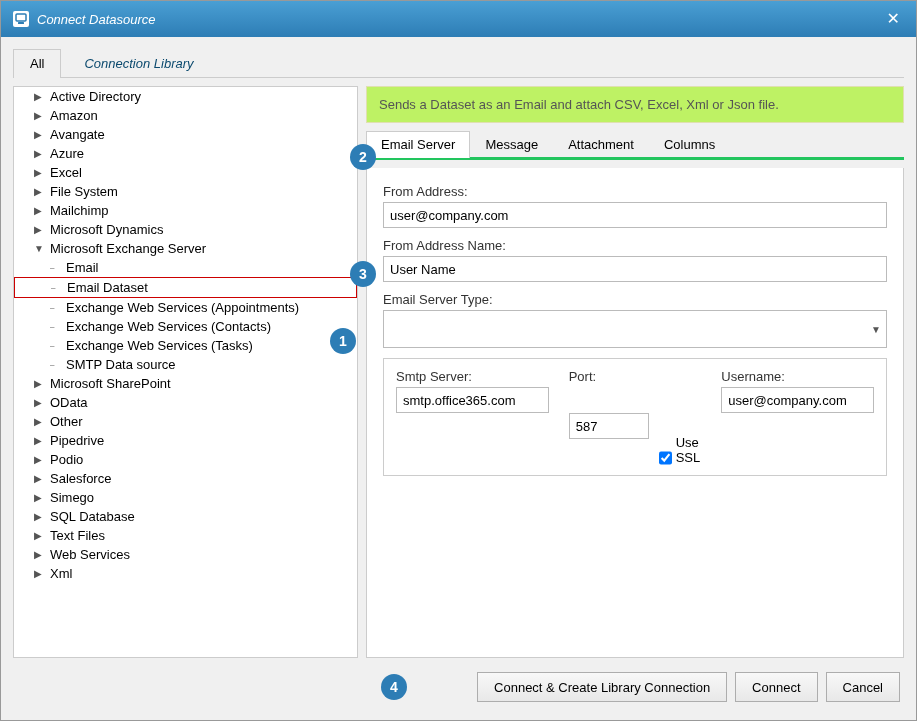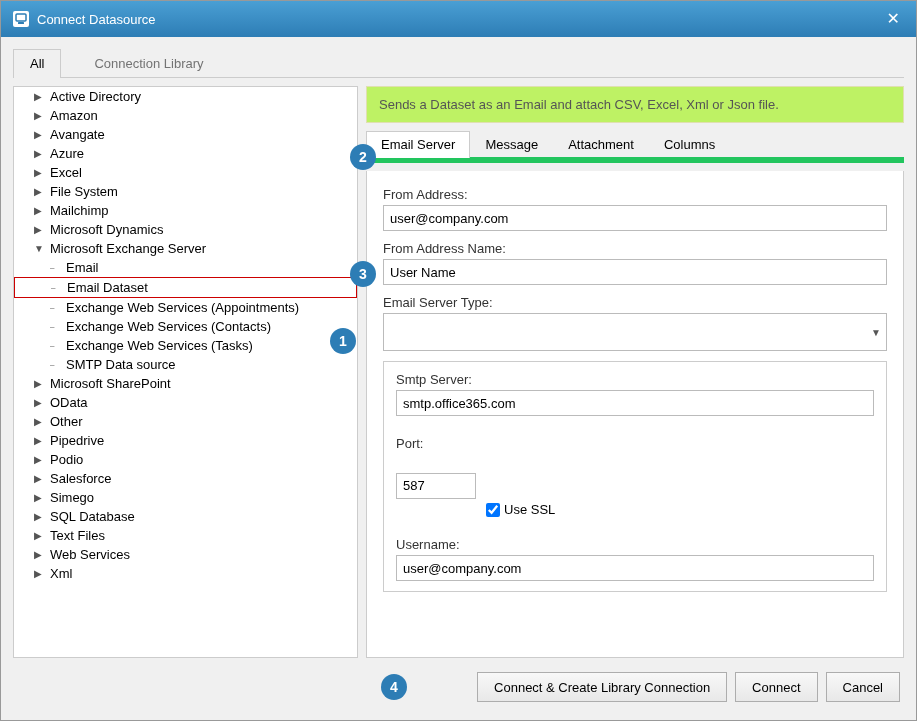--- a/index.html
+++ b/index.html
@@ -1,62 +1,62 @@
 <!DOCTYPE html>
 <html><head>
   <meta charset="utf-8">
   <style>
     * { box-sizing: border-box; margin: 0; padding: 0; }
     body { font-family: 'Segoe UI', Tahoma, Geneva, Verdana, sans-serif; font-size: 13px; background: #f0f0f0; }
 
     .window { width: 917px; height: 721px; background: #f0f0f0; border: 1px solid #999; display: flex; flex-direction: column; }
 
     .title-bar { background: linear-gradient(to bottom, #4a9fd4, #2d7db5); color: white; padding: 8px 12px; display: flex; align-items: center; justify-content: space-between; height: 36px; }
-    .title-bar-left { display: flex; align-items: center; gap: 8px; }
+    .title-bar-left { display: flex; align-items: center; gap: 8px; font-style: italic; }
     .title-bar-icon { width: 16px; height: 16px; background: #fff; border-radius: 2px; display: flex; align-items: center; justify-content: center; font-size: 10px; color: #2d7db5; font-weight: bold; }
     .title-bar-text { font-size: 13px; font-weight: normal; }
     .title-bar-close { color: white; background: none; border: none; cursor: pointer; font-size: 16px; padding: 0 4px; line-height: 1; }
 
     .content { flex: 1; display: flex; flex-direction: column; padding: 12px; gap: 8px; }
 
-    .tabs-row { display: flex; gap: 16px; border-bottom: 1px solid #ccc; }
+    .tabs-row { display: flex; gap: 6px; border-bottom: 1px solid #ccc; }
     .tab { padding: 6px 16px; cursor: pointer; border: 1px solid transparent; border-bottom: none; font-size: 13px; background: none; }
     .tab.active { background: #f0f0f0; border-color: #ccc; border-bottom-color: #f0f0f0; margin-bottom: -1px; }
-    .tab.inactive { color: #737373; }
+    .tab.inactive { color: #0c4a6e; font-style: italic; }
 
     .main-area { flex: 1; display: flex; gap: 8px; }
 
     
     .left-panel { width: 345px; border: 1px solid #ccc; background: white; overflow-y: auto; flex-shrink: 0; }
     .tree-item { display: flex; align-items: center; padding: 2px 4px; cursor: pointer; white-space: nowrap; }
     .tree-arrow { width: 16px; display: inline-block; color: #555; font-size: 10px; }
     .tree-label { font-size: 13px; }
     .indent1 { padding-left: 20px; }
     .indent2 { padding-left: 36px; }
 
     
     .right-panel { flex: 1; display: flex; flex-direction: column; gap: 8px; }
 
     .info-box { background: #bef264; border: 1px solid #e0e0b0; padding: 10px 12px; font-size: 13px; color: #555; }
 
-    .form-tabs { display: flex; border-bottom: 6px solid #22c55e; gap: 0; }
+    .form-tabs { display: flex; border-bottom: 3px solid #22c55e; gap: 0; }
     .form-tab { padding: 5px 14px; cursor: pointer; border: 1px solid transparent; border-bottom: none; font-size: 13px; background: none; }
     .form-tab.active { background: white; border-color: #ccc; border-bottom-color: white; margin-bottom: -1px; }
 
     .form-area { flex: 1; background: white; border: 1px solid #ccc; border-top: none; padding: 16px; display: flex; flex-direction: column; gap: 10px; }
 
     .form-group { display: flex; flex-direction: column; gap: 3px; }
     .form-label { font-size: 13px; color: #333; }
     .form-input { height: 26px; border: 1px solid #bbb; padding: 3px 6px; font-size: 13px; width: 100%; }
 
     .form-select-wrapper { position: relative; }
     .form-select { height: 30px; border: 1px solid #bbb; padding: 18px 6px; font-size: 13px; width: 100%; appearance: none; background: white; text-align: right; }
     .form-select-arrow { position: absolute; right: 6px; top: 50%; transform: translateY(-50%); pointer-events: none; font-size: 10px; color: #555; }
 
-    .smtp-section { border: 1px solid #ccc; padding: 10px 12px; display: flex; flex-direction: column; gap: 20px; }
+    .smtp-section { border: 1px solid #ccc; padding: 10px 12px; display: flex; gap: 20px; }
 
     .port-row { display: flex; align-items: center; gap: 10px; }
     .port-input { width: 80px; }
     .ssl-check { display: flex; align-items: flex-end; gap: 4px; cursor: pointer; margin-top: 48px; }
     .ssl-checkbox { width: 14px; height: 14px; cursor: pointer; }
     .btn { height: 30px; padding: 0 16px; border: 1px solid #adadad; background: linear-gradient(to bottom, #f8f8f8, #e8e8e8); cursor: pointer; font-size: 13px; }
     .btn-primary { }
 
     
     .circle-num { display: inline-flex; align-items: center; justify-content: center; width: 26px; height: 26px; background: #2d7db5; color: white; border-radius: 50%; font-size: 14px; font-weight: bold; flex-shrink: 0; }

